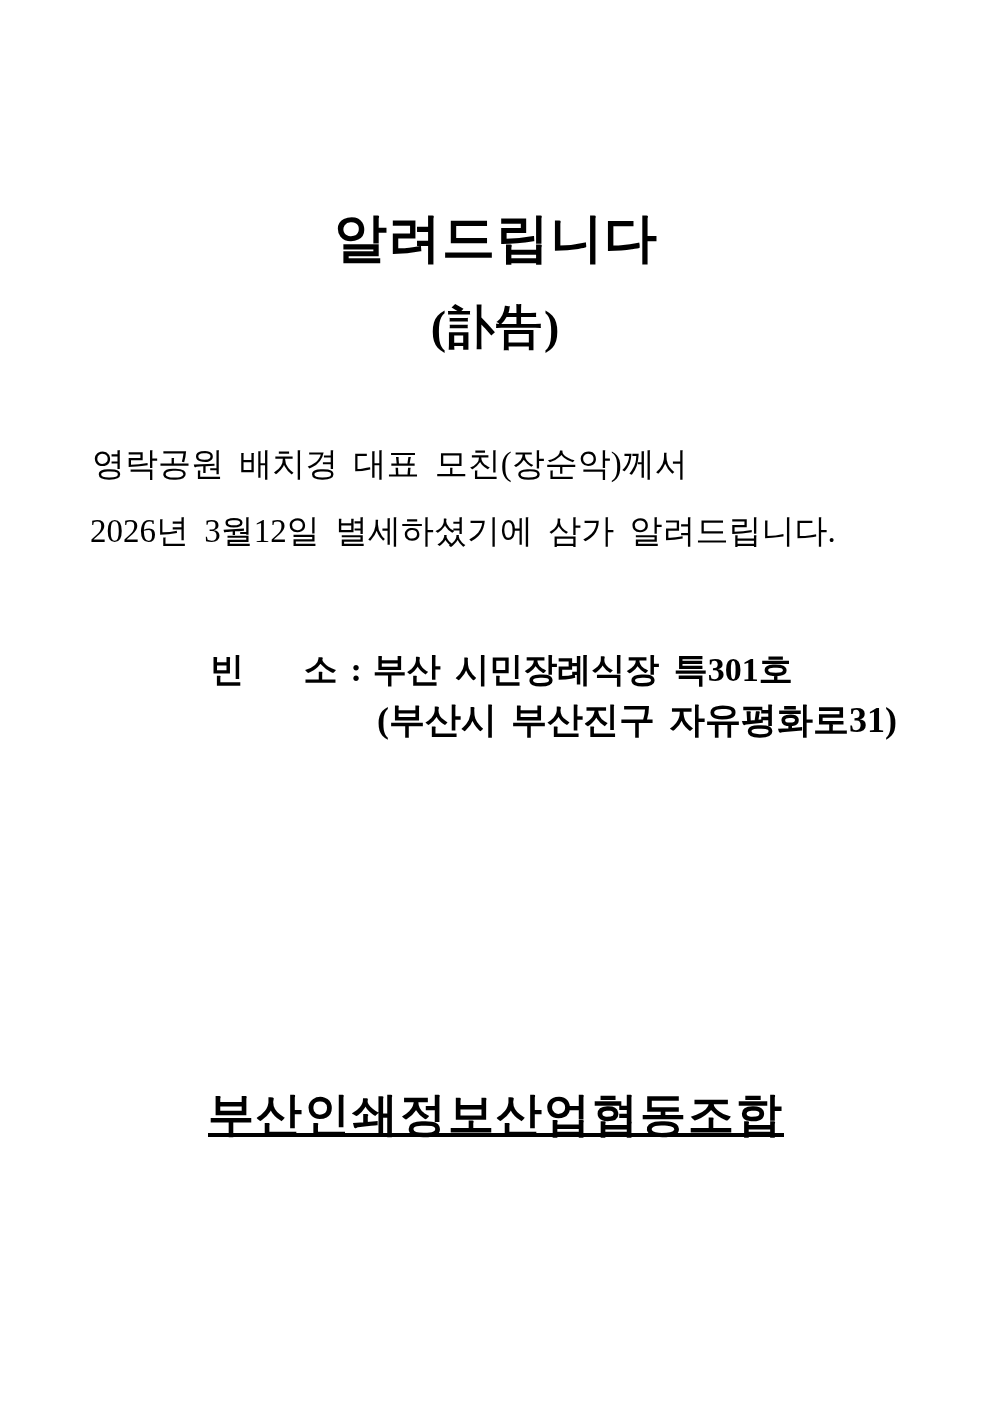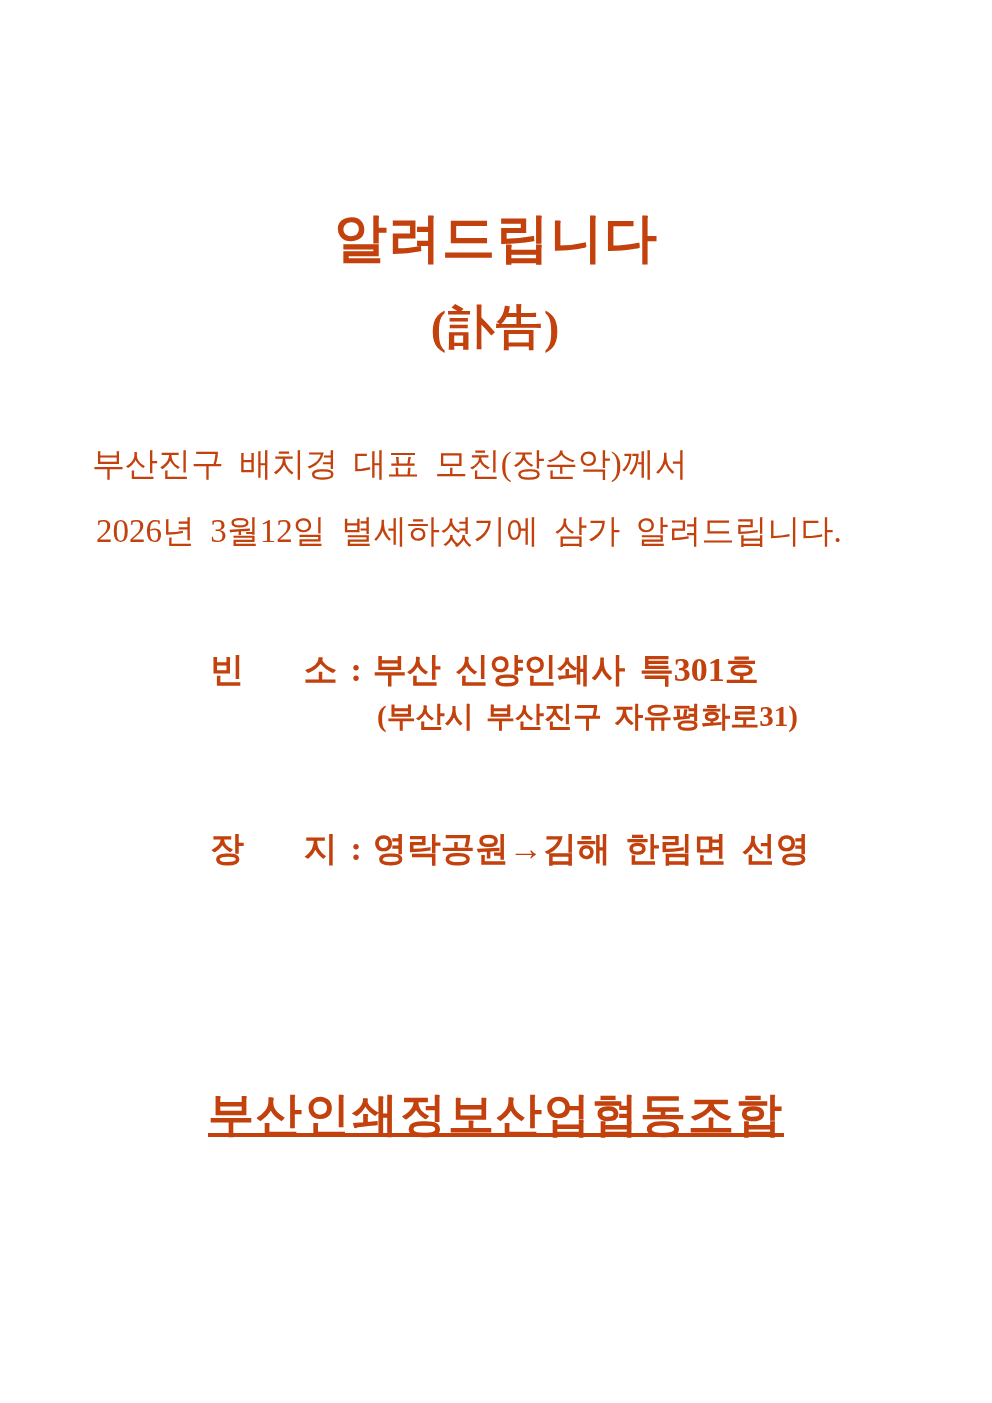--- a/index.html
+++ b/index.html
@@ -6,21 +6,21 @@
     margin: 0;
     padding: 0;
     background: #ffffff;
   }
   .page {
     position: relative;
     width: 992px;
     height: 1243px;
     margin: 0 auto;
     background: #ffffff;
-    color: #c2410c;
+    color: #000000;
     font-family: "Liberation Serif", "DejaVu Serif", serif;
     overflow: hidden;
   }
   .abs {
     position: absolute;
     margin: 0;
     line-height: 1;
     white-space: nowrap;
   }
   .centered {
@@ -39,21 +39,21 @@
     font-size: 46px;
     font-weight: bold;
     letter-spacing: 2px;
   }
   .body-line {
     font-size: 33px;
     font-weight: normal;
     word-spacing: 7px;
   }
   .body-line-1 { top: 448px; left: 92px; }
-  .body-line-2 { top: 515px; left: 90px; margin-left: 6px; }
+  .body-line-2 { top: 515px; left: 90px; }
   .detail-row {
     left: 210px;
     font-size: 34px;
     font-weight: bold;
     word-spacing: 6px;
   }
   .detail-row-0 { top: 653px; }
   .detail-row-1 { top: 766px; }
   .detail-row-2 { top: 832px; }
   .detail-row-3 { top: 899px; }
@@ -63,52 +63,49 @@
   }
   .detail-sep {
     margin: 0 11px 0 13px;
   }
   .detail-row-3 .detail-sep {
     margin: 0 11px 0 3px;
   }
   .detail-note {
     top: 702px;
     left: 377px;
-    font-size: 29px;
+    font-size: 36px;
     font-weight: bold;
     word-spacing: 5px;
   }
   .doc-footer {
     top: 1092px;
     font-size: 46px;
     font-weight: bold;
     letter-spacing: 2px;
     text-decoration: underline;
   }
 </style>
 </head>
 <body>
 
 <div class="page">
 
   <h1 class="abs centered doc-title">알려드립니다</h1>
 
   <h2 class="abs centered doc-subtitle">(訃告)</h2>
 
-  <p class="abs body-line body-line-1">부산진구 배치경 대표 모친(장순악)께서</p>
+  <p class="abs body-line body-line-1">영락공원 배치경 대표 모친(장순악)께서</p>
 
   <p class="abs body-line body-line-2">2026년 3월12일 별세하셨기에 삼가 알려드립니다.</p>
 
   <div class="abs detail-row detail-row-0">
-    <span class="detail-label">빈       소</span><span class="detail-sep">:</span><span class="detail-value">부산 신양인쇄사 특301호</span>
+    <span class="detail-label">빈       소</span><span class="detail-sep">:</span><span class="detail-value">부산 시민장례식장 특301호</span>
   </div>
 
   <div class="abs detail-note">(부산시 부산진구 자유평화로31)</div>
 
 
-  <div class="abs detail-row detail-row-2">
-    <span class="detail-label">장       지</span><span class="detail-sep">:</span><span class="detail-value">영락공원→김해 한림면 선영</span>
-  </div>
 
 
   <div class="abs centered doc-footer">부산인쇄정보산업협동조합</div>
 
 </div>
 
 </body></html>

